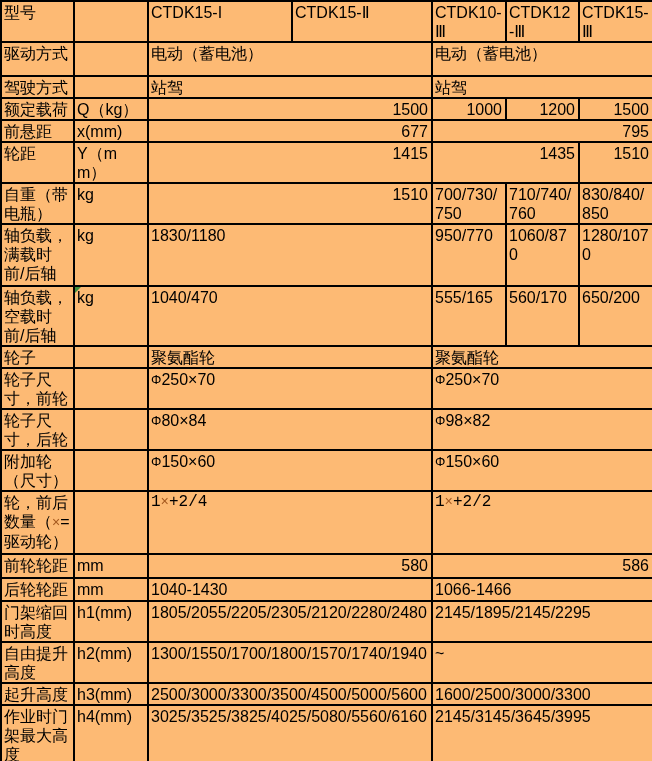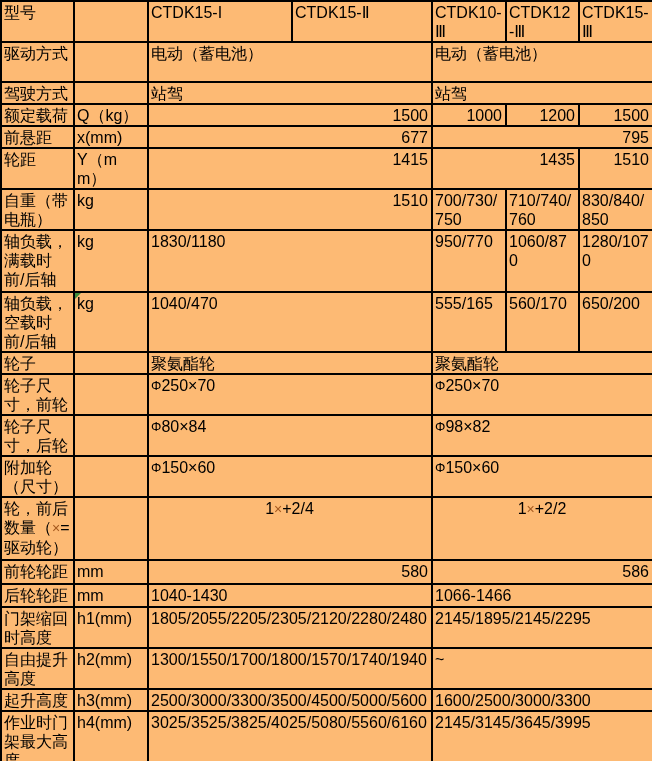--- a/index.html
+++ b/index.html
@@ -25,22 +25,21 @@
     border: 2px solid #000000;
     vertical-align: top;
     padding: 1px 3px 0 2px;
     line-height: 19px;
     word-break: break-all;
     position: relative;
     overflow: hidden;
   }
   td.right { text-align: right; }
   td.serif-cell {
-    font-family: Liberation Sans, sans-serif;
-    text-align: center;
+    font-family: Liberation Mono, monospace;
   }
   .phi-glyph {
     font-size: 13px;
     vertical-align: 1px;
   }
   .x-mark {
     color: #a4581e;
     font-size: 14px;
   }
   .green-tri {
@@ -78,21 +77,21 @@
     <tbody>
         <tr style="height: 40px;">
           <td class=""><span>型号</span></td>
           <td class=""><span></span></td>
           <td class=""><span>CTDK15-I</span></td>
           <td class=""><span>CTDK15-Ⅱ</span></td>
           <td class=""><span>CTDK10-Ⅲ</span></td>
           <td class=""><span>CTDK12-Ⅲ</span></td>
           <td class=""><span>CTDK15-Ⅲ</span></td>
         </tr>
-        <tr style="height: 40px;">
+        <tr style="height: 34px;">
           <td class=""><span>驱动方式</span></td>
           <td class=""><span></span></td>
           <td colspan="2" class=""><span>电动（蓄电池）</span></td>
           <td colspan="3" class=""><span>电动（蓄电池）</span></td>
         </tr>
         <tr style="height: 22px;">
           <td class=""><span>驾驶方式</span></td>
           <td class=""><span></span></td>
           <td colspan="2" class=""><span>站驾</span></td>
           <td colspan="3" class=""><span>站驾</span></td>

